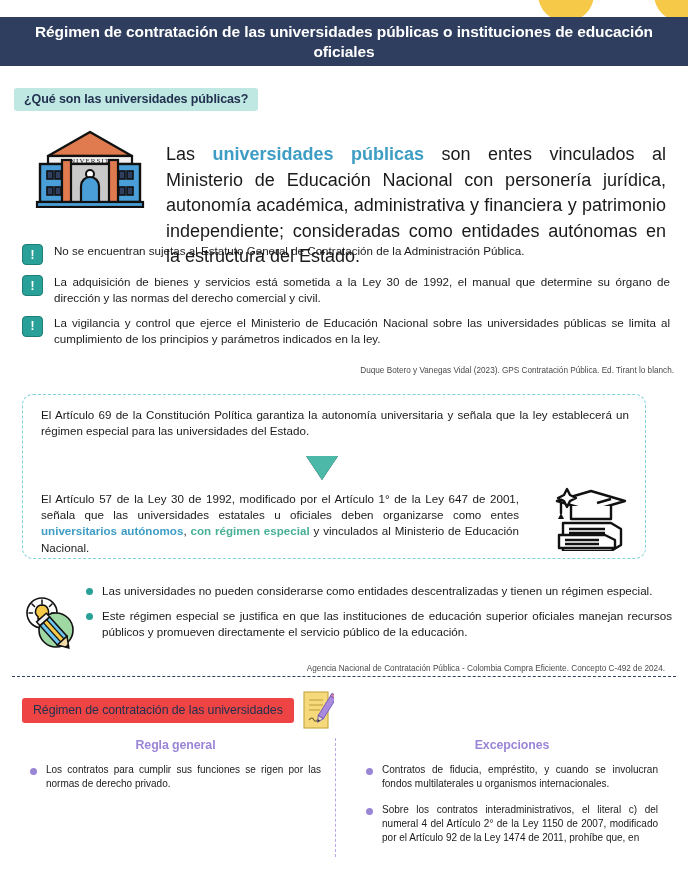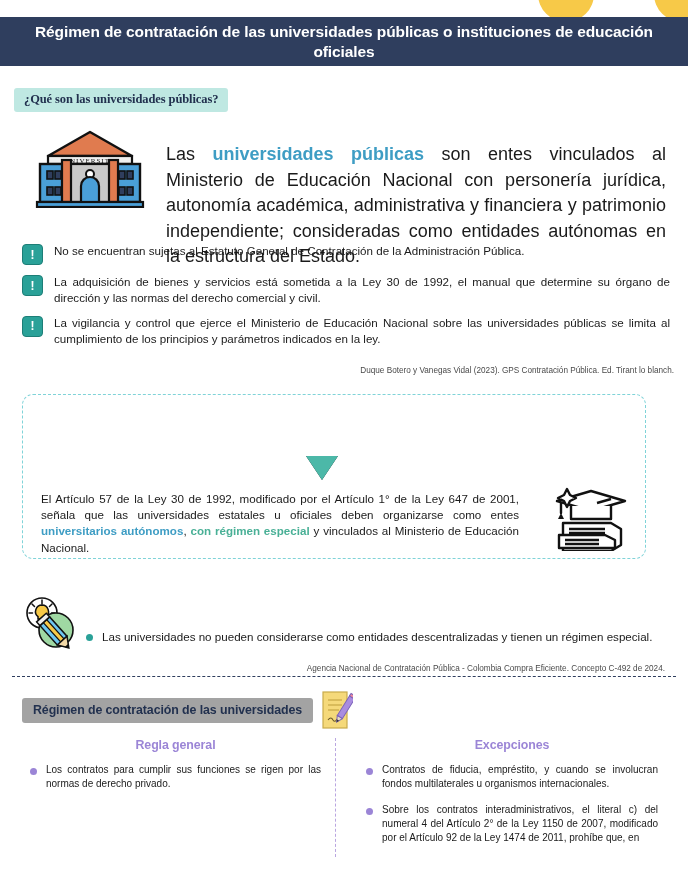--- a/index.html
+++ b/index.html
@@ -32,21 +32,21 @@
   .header-title {
     color:#ffffff; font-size:15.5px; font-weight:bold; line-height:1.28;
     text-align:center; letter-spacing:-0.1px; width:640px;
   }
 
   
   .pill-wrap { position:absolute; top:88px; left:14px; }
   .pill {
     display:inline-block; background:#bfe8e2; color:#22314f;
     font-size:12.5px; font-weight:bold; padding:4px 10px 5px 10px;
-    border-radius:3px; letter-spacing:-0.1px;font-family:Liberation Serif, serif;
+    border-radius:3px; letter-spacing:-0.1px;
   }
 
   
   .intro-row { position:absolute; top:126px; left:20px; width:652px; display:flex; align-items:flex-start; }
   .uni-icon { width:140px; flex:0 0 140px; padding-top:4px; display:flex; justify-content:center; }
   .intro-text {
     flex:1; font-size:18px; line-height:1.42; color:#1a1a1a;
     text-align:justify; padding-top:16px; padding-left:6px; padding-right:6px;
   }
   .hl-blue { color:#3e9dc4; font-weight:bold; }
@@ -88,34 +88,34 @@
   .arrow-down {
     position:absolute; top:61px; left:283px; width:0; height:0;
     border-left:16px solid transparent; border-right:16px solid transparent;
     border-top:24px solid #4cb8a8;
     filter:drop-shadow(0 0 0.6px #1a1a1a);
   }
   .art-bottom { position:absolute; top:96px; left:18px; width:478px; }
   .cap-icon { position:absolute; top:92px; right:14px; width:78px; height:64px; }
 
   
-  .idea-row { position:absolute; top:578px; left:20px; width:652px; display:flex; align-items:flex-end; }
+  .idea-row { position:absolute; top:578px; left:20px; width:652px; display:flex; align-items:center; }
   .idea-icon { flex:0 0 62px; width:62px; padding-top:16px; }
   .idea-list { flex:1; padding-left:4px; }
   .dot-item { display:flex; align-items:flex-start; margin-bottom:9px; }
   .dot {
     flex:0 0 7px; width:7px; height:7px; border-radius:50%;
     background:#2aa198; margin-right:9px; margin-top:5px;
   }
   .dot-txt { flex:1; font-size:11.6px; line-height:1.38; color:#1a1a1a; text-align:justify; }
 
   
   .regime-row { position:absolute; top:690px; left:22px; width:652px; display:flex; align-items:center; }
   .regime-pill {
-    background:#a3a3a3; color:#22314f; font-size:12.4px; font-weight:bold;
+    background:#ef4444; color:#22314f; font-size:12.4px; font-weight:normal;
     padding:5px 11px 6px 11px; border-radius:3px; letter-spacing:-0.1px;
   }
   .doc-icon { width:32px; height:40px; margin:0 14px 0 8px; position:relative; }
   .regime-link { color:#f2879e; font-size:12.6px; font-weight:bold; letter-spacing:-0.1px; }
 
   
   .cols { position:absolute; top:738px; left:16px; width:656px; display:flex;gap:16px; }
   .col { width:50%; padding:0 14px; }
   .col-left { border-right:1.4px dashed #b9a6e0; }
   .col-head {
@@ -181,20 +181,21 @@
   </div>
   <div class="warn-item">
     <div class="warn-ico">!</div>
     <div class="warn-txt">La vigilancia y control que ejerce el Ministerio de Educación Nacional sobre las universidades públicas se limita al cumplimiento de los principios y parámetros indicados en la ley.</div>
   </div>
 </div>
 
 <div class="cite cite-1">Duque Botero y Vanegas Vidal (2023). GPS Contratación Pública. Ed. Tirant lo blanch.</div>
 
 <div class="art-box">
+  <div class="art-p art-top">El Artículo 69 de la Constitución Política garantiza la autonomía universitaria y señala que la ley establecerá un régimen especial para las universidades del Estado.</div>
   <div class="arrow-down"></div>
   <div class="art-p art-bottom">
     <span>El Artículo 57 de la Ley 30 de 1992, modificado por el Artículo 1° de la Ley 647 de 2001, señala que las universidades estatales u oficiales deben organizarse como entes </span><span class="hl-blue">universitarios autónomos</span><span>, </span><span class="hl-green">con régimen especial</span><span> y vinculados al Ministerio de Educación Nacional.</span>
   </div>
   <div class="cap-icon">
     <svg width="78" height="64" viewBox="0 0 78 64">
       <g fill="none" stroke="#111" stroke-width="2.4" stroke-linejoin="round">
         <polygon points="38,4 72,14 38,24 4,14" fill="#fff"></polygon>
         <path d="M18 19 v13 h40 v-13" fill="#fff"></path>
         <line x1="44" y1="16" x2="58" y2="12"></line>
@@ -233,20 +234,24 @@
         <polygon points="27,48 40,48 33.5,58" fill="#f3d9a8" stroke="#111" stroke-width="1.5"></polygon>
         <polygon points="31,54.5 36,54.5 33.5,58" fill="#111"></polygon>
       </g>
     </svg>
   </div>
   <div class="idea-list">
     <div class="dot-item">
       <div class="dot"></div>
       <div class="dot-txt">Las universidades no pueden considerarse como entidades descentralizadas y tienen un régimen especial.</div>
     </div>
+    <div class="dot-item">
+      <div class="dot"></div>
+      <div class="dot-txt">Este régimen especial se justifica en que las instituciones de educación superior oficiales manejan recursos públicos y promueven directamente el servicio público de la educación.</div>
+    </div>
   </div>
 </div>
 
 <div class="cite cite-2">Agencia Nacional de Contratación Pública - Colombia Compra Eficiente. Concepto C-492 de 2024.</div>
 <div class="dash-rule"></div>
 
 <div class="regime-row">
   <span class="regime-pill">Régimen de contratación de las universidades</span>
   <span class="doc-icon">
     <svg width="32" height="40" viewBox="0 0 32 40">

